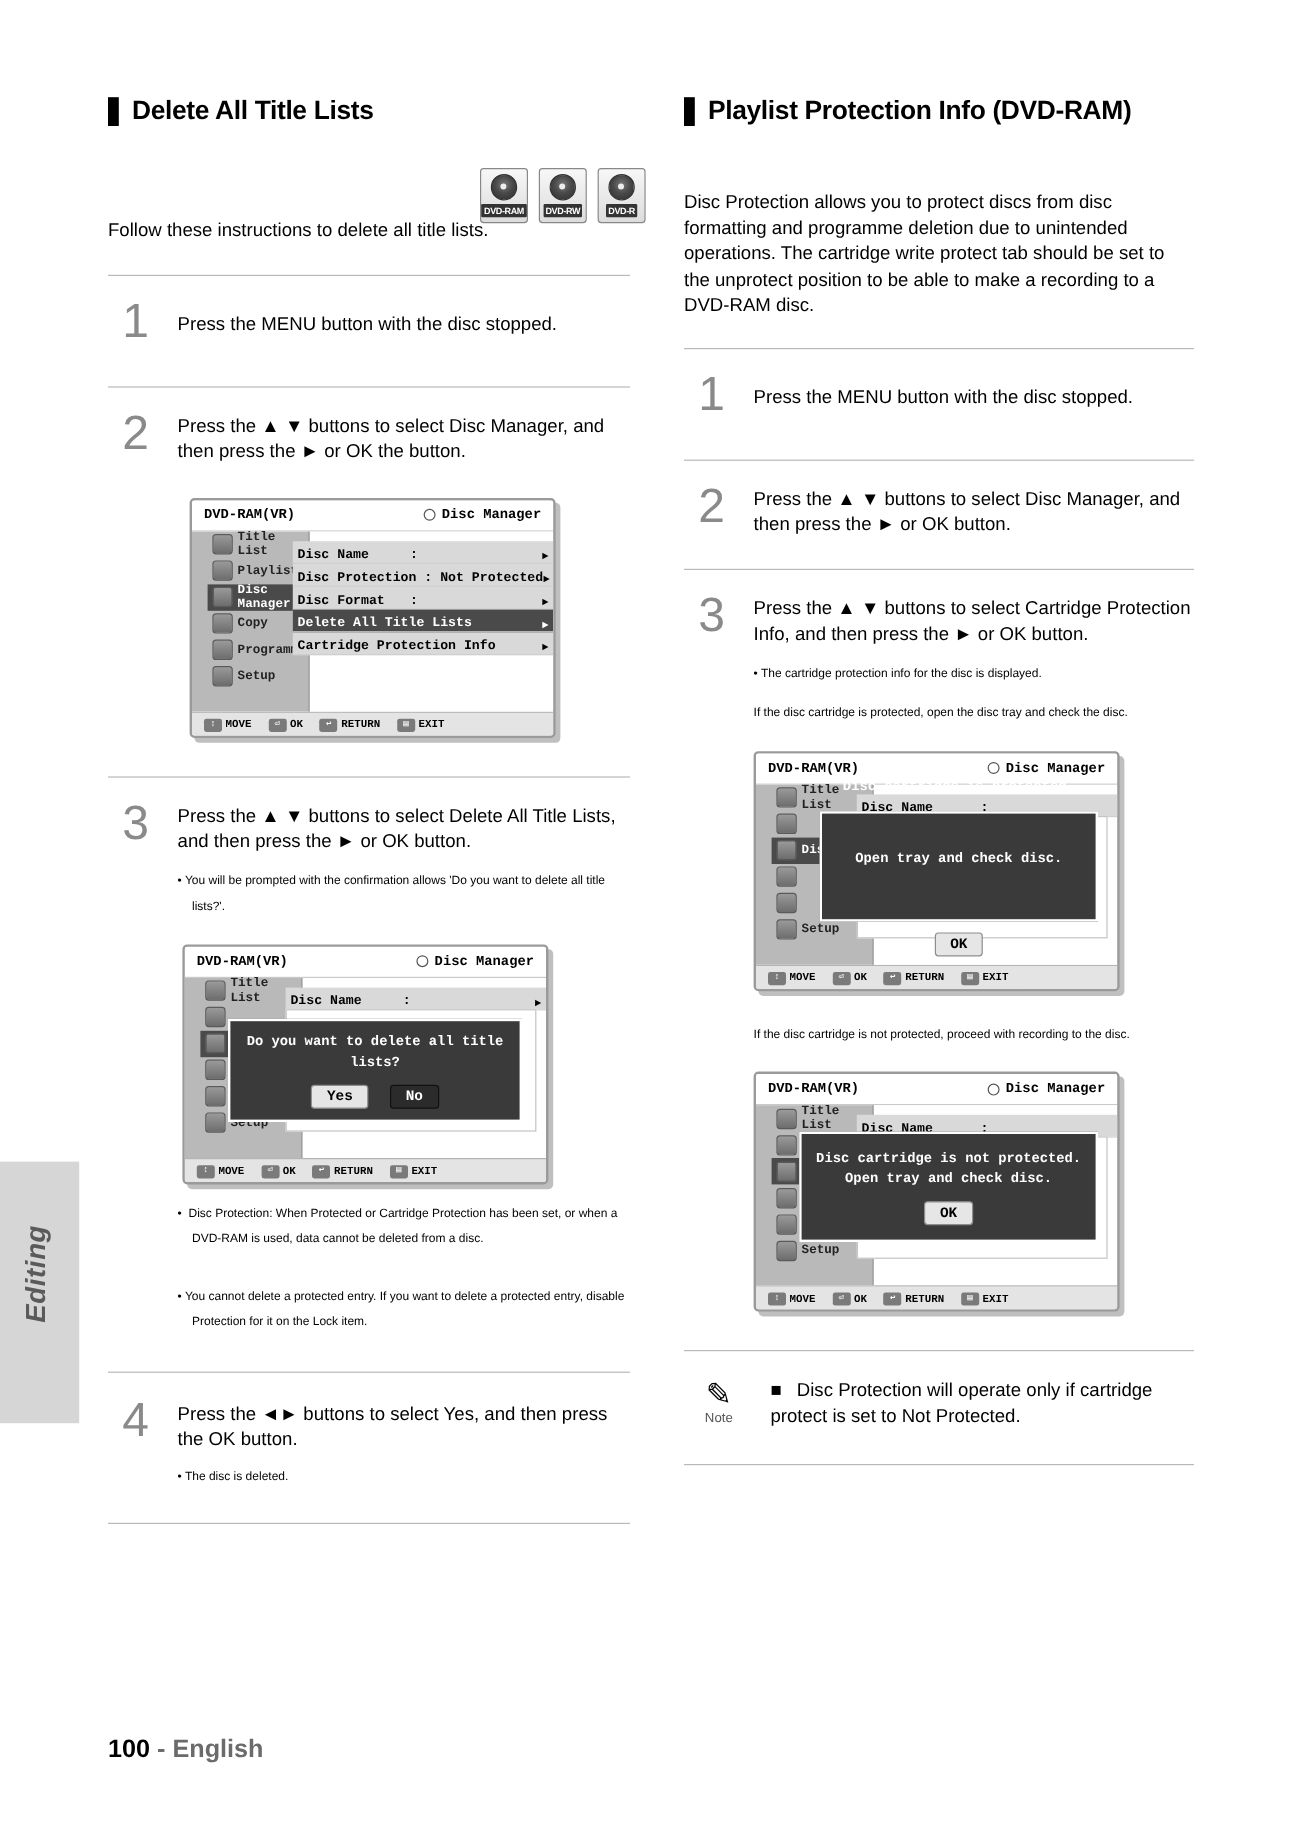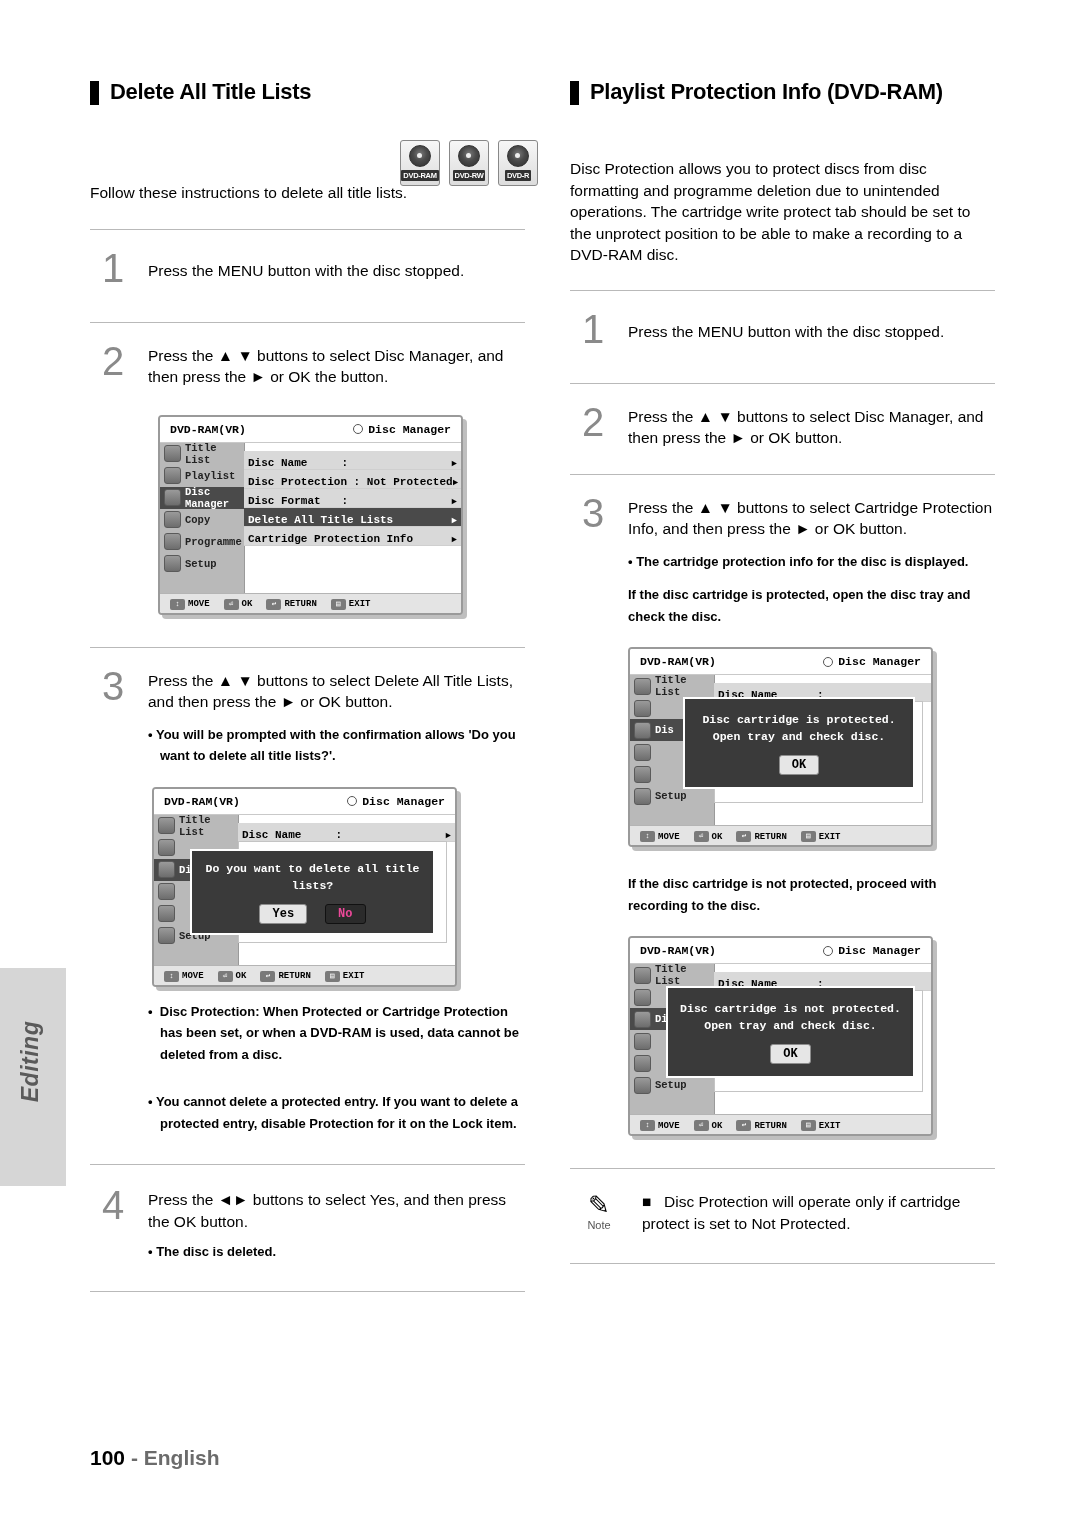--- a/index.html
+++ b/index.html
@@ -45,21 +45,21 @@
   hr.rule { border:0; border-top:1px solid #b9b9b9; margin:0; }
 
   
   .step { position:relative; min-height:46px; }
   .step .num {
     position:absolute; left:0; top:-6px;
     font-size:40px; color:#8a8a8a; font-weight:normal; line-height:44px;
     width:46px; text-align:center;
   }
   .step .txt { margin-left:58px; font-size:15.5px; line-height:21.5px; }
-  .bullet { margin-left:58px; font-size:13px; line-height:21.5px;font-weight:bold; }
+  .bullet { margin-left:58px; font-size:10px; line-height:21.5px; }
   .hang { display:block; padding-left:12px; text-indent:-12px; }
 
   
   .disc-row { display:flex; gap:9px; justify-content:flex-end; }
   .disc {
     width:40px; height:46px; border:1px solid #888; border-radius:3px;
     background:linear-gradient(#f7f7f7,#dcdcdc);
     display:flex; flex-direction:column; align-items:center; justify-content:flex-start;
     padding-top:4px; box-sizing:border-box;
   }
@@ -92,20 +92,21 @@
   .osd-title .left { font-size:11.5px; font-weight:bold; }
   .osd-title .right { font-size:11.5px; font-weight:bold; display:flex; align-items:center; gap:5px;}
   .osd-title .right .dot {
     width:8px;height:8px;border-radius:50%;border:1px solid #555;display:inline-block;
   }
   .osd-body { position:relative; background:#fff; }
   .side-menu {
     position:absolute; left:0; top:0; width:84px; bottom:0;
     background:#b9b9b9;
     border-right:1px solid #9a9a9a;
+    padding-left:13px;
   }
   .side-item {
     height:22px; display:flex; align-items:center; gap:4px;
     padding-left:4px; box-sizing:border-box; font-size:10.5px; font-weight:bold;
     color:#222;
   }
   .side-item.sel { background:#4a4a4a; color:#fff; }
   .side-ico {
     width:15px; height:15px; border-radius:3px;
     background:linear-gradient(#9a9a9a,#6d6d6d); border:1px solid #5a5a5a;
@@ -139,21 +140,21 @@
     border:2px solid #fff; box-sizing:border-box;
     display:flex; flex-direction:column; align-items:center; justify-content:center;
     text-align:center;
   }
   .dlg .line { font-size:11.5px; font-weight:bold; line-height:17px; }
   .dlg .btns { margin-top:10px; display:flex; gap:18px; }
   .btn-pill {
     background:#e6e6e6; color:#000; font-size:12px; font-weight:bold;
     padding:2px 12px; border:1px solid #8d8d8d; border-radius:3px;
   }
-  .btn-pill.dark { background:#2b2b2b; color:#ec4899; border-color:#111; }
+  .btn-pill.dark { background:#2b2b2b; color:#ffffff; border-color:#111; }
 
   .white-band {
     position:absolute; background:#fff; border:1px solid #c4c4c4;
   }
 
   
   .note-box { display:flex; gap:14px; align-items:flex-start; }
   .note-icon {
     width:58px; flex:0 0 58px; text-align:center;
   }
@@ -460,21 +461,21 @@
               <span>Setup</span>
             </div>
           </div>
           <div class="menu-panel" style="top:8px; height:18px;">
             <div class="menu-row">
               <span class="lbl">Disc Name</span>
               <span style="width:110px">:</span>
             </div>
           </div>
           <div class="white-band" style="left:84px; right:8px; top:26px; bottom:22px;"></div>
-          <div class="dlg" style="left:53px; right:16px; top:22px; height:92px;">
+          <div class="dlg" style="left:53px; right:16px; top:22px; height:92px;gap:43px;">
             <div class="line">Disc cartridge is protected.</div>
             <div class="line">Open tray and check disc.</div>
             <div class="btns">
               <span class="btn-pill">OK</span>
             </div>
           </div>
         </div>
         <div class="osd-foot">
           <span class="foot-item">
               <i class="foot-key">↕</i>

